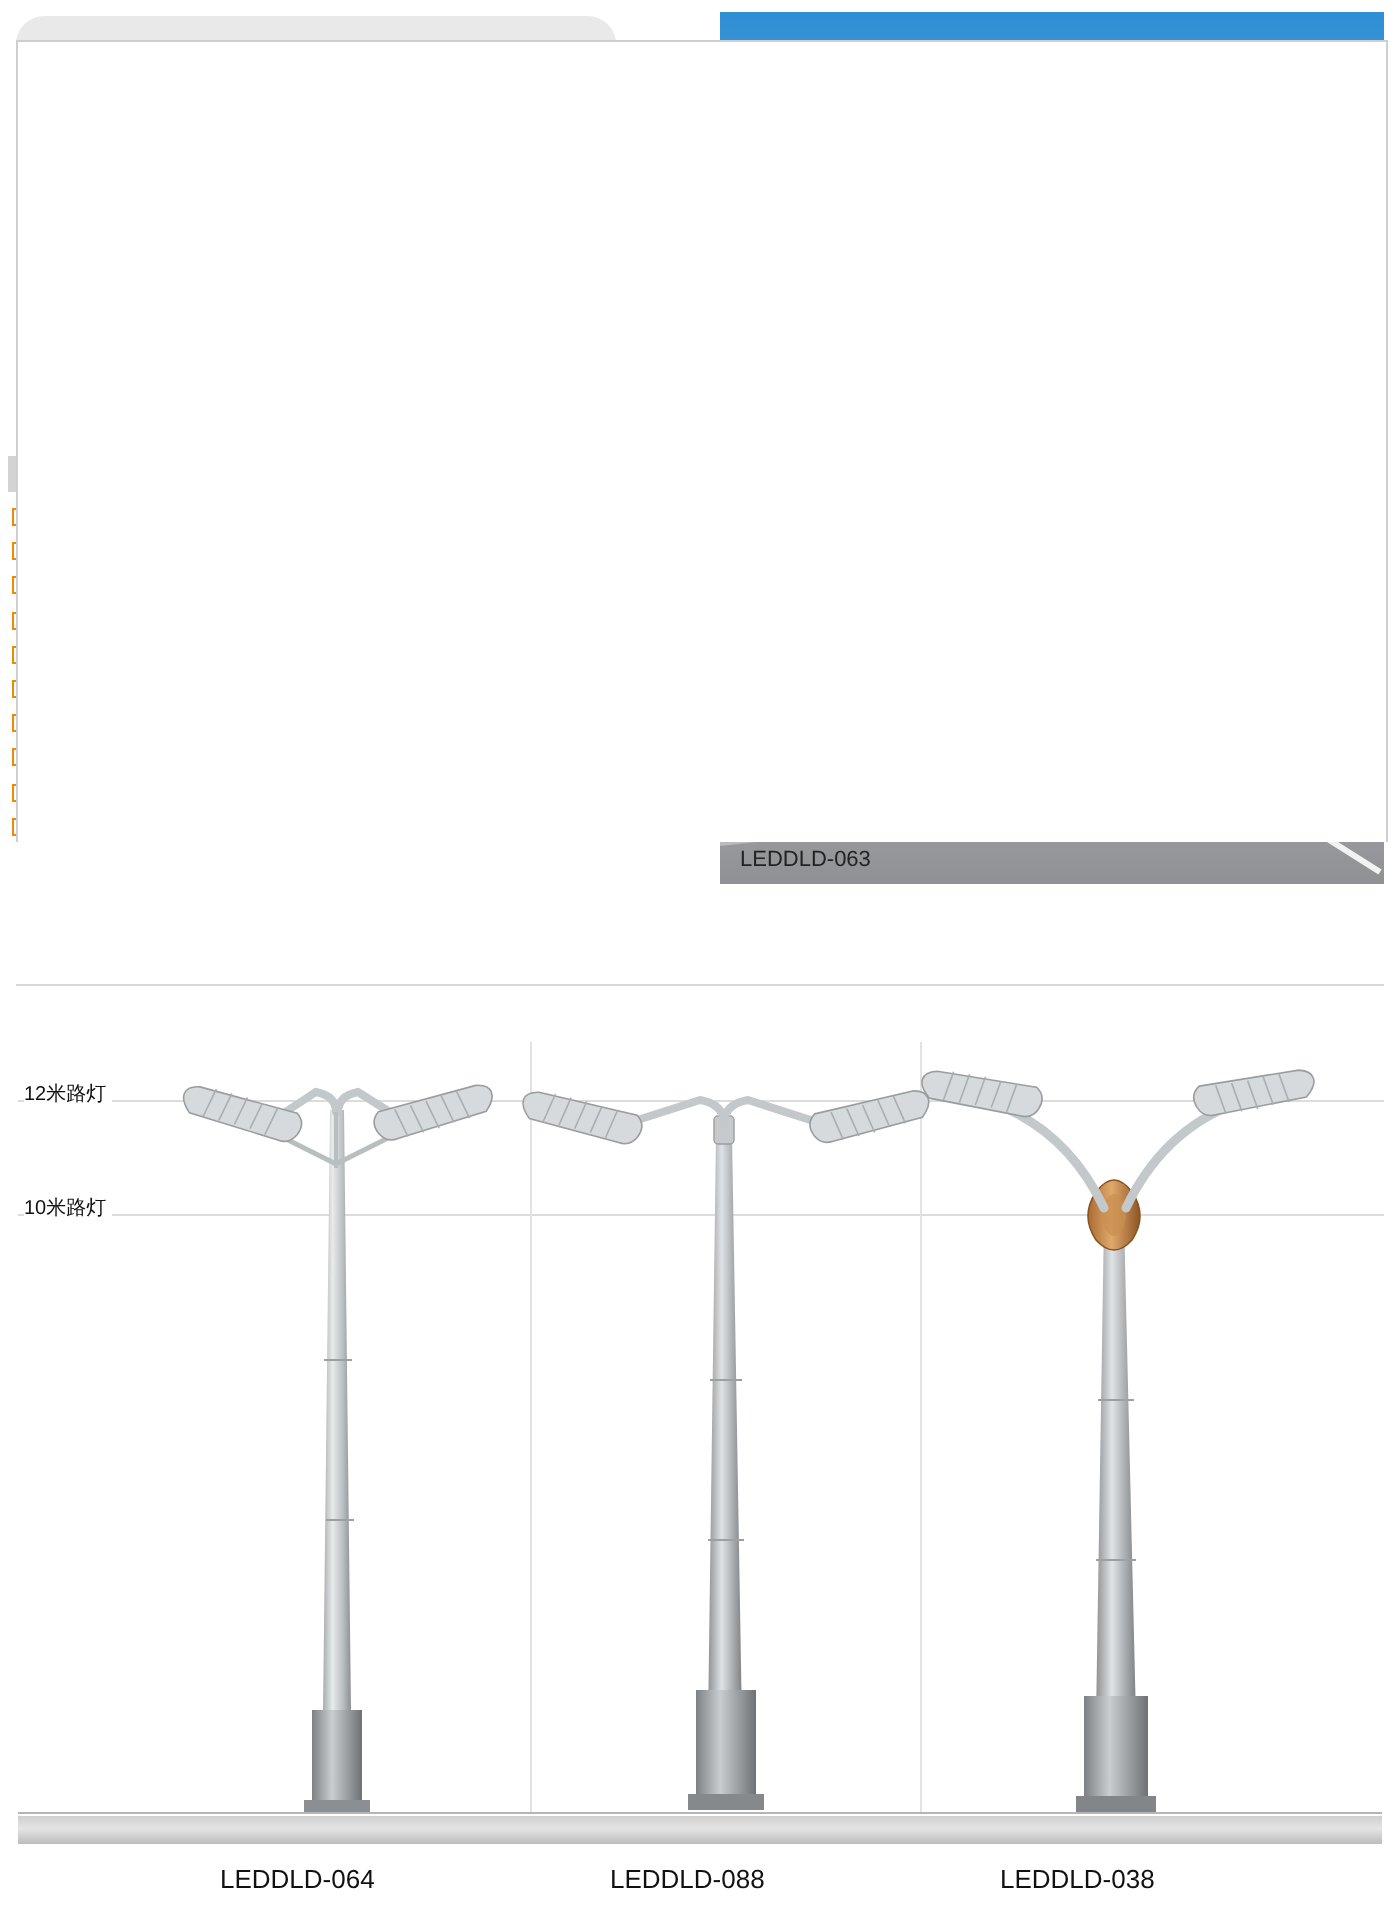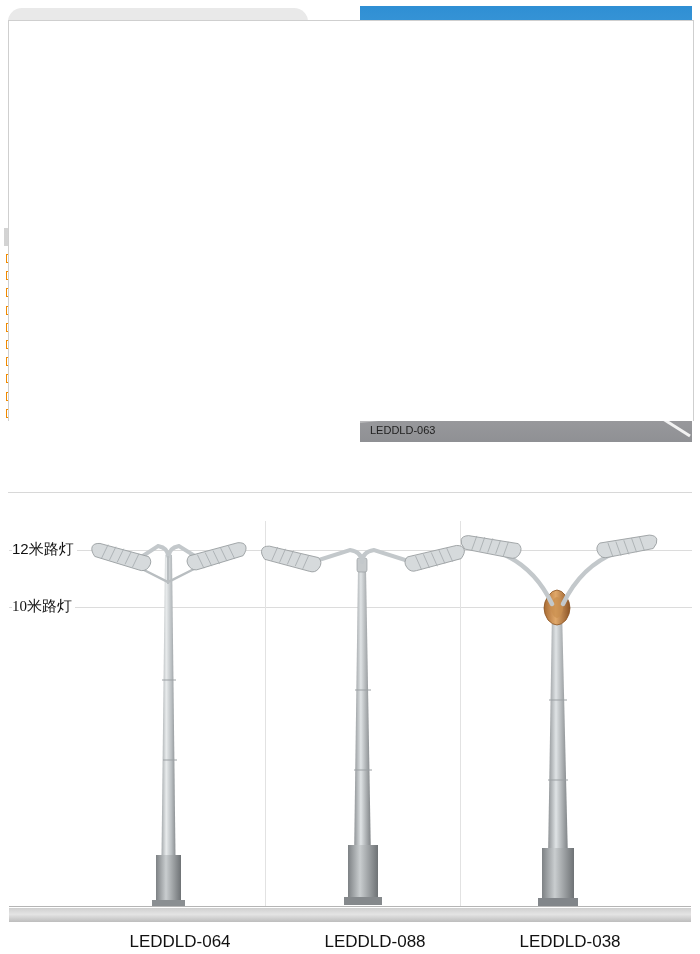--- a/index.html
+++ b/index.html
@@ -133,28 +133,28 @@
     top: 20px;
     width: 684px;
     height: 400px;
     border-top: 1px solid #cfcfcf;
     border-left: 1px solid #cfcfcf;
     border-right: 1px solid #cfcfcf;
     background: #ffffff;
   }
   .height-label {
     position: absolute;
-    font-size: 15px;
+    font-size: 10px;
     color: #111;
     background: #fff;
     padding-right: 3px;
     text-align: right;
   }
   .label-12 { left: 12px; top: 540px; }
-  .label-10 { left: 12px; top: 597px; font-family: Liberation Serif, serif; }
+  .label-10 { left: 12px; top: 597px; }
 
   .guide-line {
     position: absolute;
     left: 9px;
     width: 683px;
     height: 1px;
     background: #dcdcdc;
   }
   .guide-12 { top: 550px; }
   .guide-10 { top: 607px; }
@@ -171,23 +171,22 @@
     position: absolute;
     left: 9px;
     top: 906px;
     width: 682px;
     height: 1px;
     background: #b5b5b5;
   }
 
   .bottom-caption {
     position: absolute;
-    font-size: 17px;
+    font-size: 13px;
     color: #111;
-    text-align: center;
   }
   .cap1 { left: 110px; top: 932px; width: 140px; }
   .cap2 { left: 305px; top: 932px; width: 140px; }
   .cap3 { left: 500px; top: 932px; width: 140px; }
 
   .pole-svg {
     position: absolute;
     top: 0; left: 0;
   }
 

